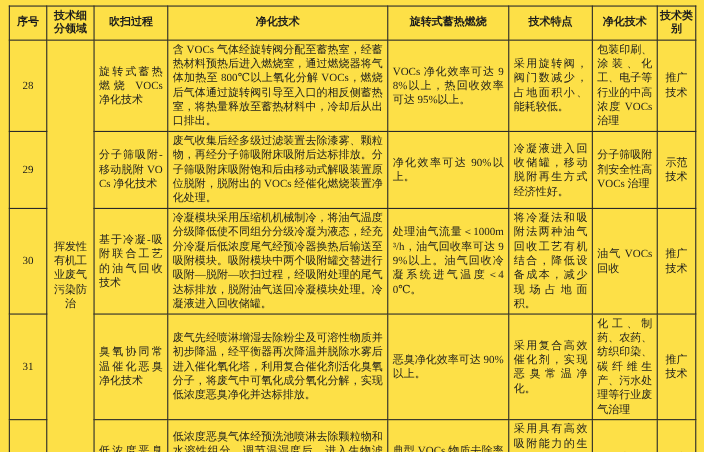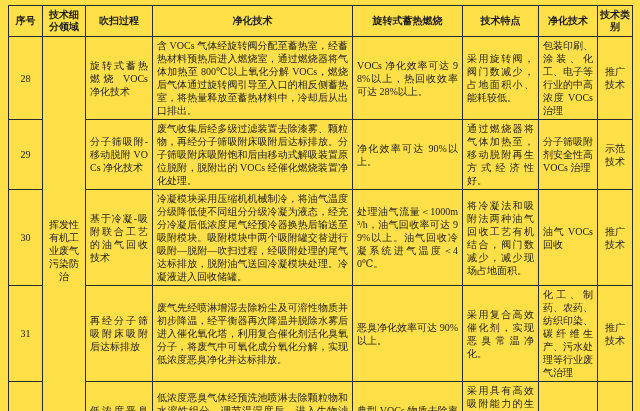--- a/index.html
+++ b/index.html
@@ -77,46 +77,46 @@
         <th>净化技术</th>
         <th>技术类别</th>
       </tr>
     </thead>
     <tbody>
       <tr class="r28">
         <td class="c-center">28</td>
         <td class="c-center" rowspan="5">挥发性有机工业废气污染防治</td>
         <td class="c-just">旋转式蓄热燃烧 VOCs 净化技术</td>
         <td class="c-just">含 VOCs 气体经旋转阀分配至蓄热室，经蓄热材料预热后进入燃烧室，通过燃烧器将气体加热至 800℃以上氧化分解 VOCs，燃烧后气体通过旋转阀引导至入口的相反侧蓄热室，将热量释放至蓄热材料中，冷却后从出口排出。</td>
-        <td class="c-just">VOCs 净化效率可达 98%以上，热回收效率可达 28%以上。</td>
+        <td class="c-just">VOCs 净化效率可达 98%以上，热回收效率可达 95%以上。</td>
         <td class="c-just">采用旋转阀，阀门数减少，占地面积小、能耗较低。</td>
         <td class="c-just">包装印刷、涂装、化工、电子等行业的中高浓度 VOCs 治理</td>
         <td class="c-center">推广技术</td>
       </tr>
       <tr class="r29">
         <td class="c-center">29</td>
         <td class="c-just">分子筛吸附-移动脱附 VOCs 净化技术</td>
         <td class="c-just">废气收集后经多级过滤装置去除漆雾、颗粒物，再经分子筛吸附床吸附后达标排放。分子筛吸附床吸附饱和后由移动式解吸装置原位脱附，脱附出的 VOCs 经催化燃烧装置净化处理。</td>
         <td class="c-just">净化效率可达 90%以上。</td>
-        <td class="c-just">通过燃烧器将气体加热至，移动脱附再生方式经济性好。</td>
+        <td class="c-just">冷凝液进入回收储罐，移动脱附再生方式经济性好。</td>
         <td class="c-just">分子筛吸附剂安全性高 VOCs 治理</td>
         <td class="c-center">示范技术</td>
       </tr>
       <tr class="r30">
         <td class="c-center">30</td>
         <td class="c-just">基于冷凝-吸附联合工艺的油气回收技术</td>
         <td class="c-just">冷凝模块采用压缩机机械制冷，将油气温度分级降低使不同组分分级冷凝为液态，经充分冷凝后低浓度尾气经预冷器换热后输送至吸附模块。吸附模块中两个吸附罐交替进行吸附—脱附—吹扫过程，经吸附处理的尾气达标排放，脱附油气送回冷凝模块处理。冷凝液进入回收储罐。</td>
         <td class="c-just">处理油气流量＜1000m³/h，油气回收率可达 99%以上。油气回收冷凝系统进气温度＜40℃。</td>
-        <td class="c-just">将冷凝法和吸附法两种油气回收工艺有机结合，阀门数减少，减少现场占地面积。</td>
+        <td class="c-just">将冷凝法和吸附法两种油气回收工艺有机结合，降低设备成本，减少现场占地面积。</td>
         <td class="c-just">油气 VOCs 回收</td>
         <td class="c-center">推广技术</td>
       </tr>
       <tr class="r31">
         <td class="c-center">31</td>
-        <td class="c-just">再经分子筛吸附床吸附后达标排放</td>
+        <td class="c-just">臭氧协同常温催化恶臭净化技术</td>
         <td class="c-just">废气先经喷淋增湿去除粉尘及可溶性物质并初步降温，经平衡器再次降温并脱除水雾后进入催化氧化塔，利用复合催化剂活化臭氧分子，将废气中可氧化成分氧化分解，实现低浓度恶臭净化并达标排放。</td>
         <td class="c-just">恶臭净化效率可达 90%以上。</td>
         <td class="c-just">采用复合高效催化剂，实现恶臭常温净化。</td>
         <td class="c-just">化工、制药、农药、纺织印染、碳纤维生产、污水处理等行业废气治理</td>
         <td class="c-center">推广技术</td>
       </tr>
       <tr class="r32">
         <td class="c-center">32</td>
         <td class="c-just">低浓度恶臭气体生物净化技术</td>
         <td class="c-just">低浓度恶臭气体经预洗池喷淋去除颗粒物和水溶性组分、调节温湿度后，进入生物滤池，通过湿润、多孔和充满活性微生物的滤层，实现对废气中恶臭物质的吸附、吸收和降解净化。</td>

